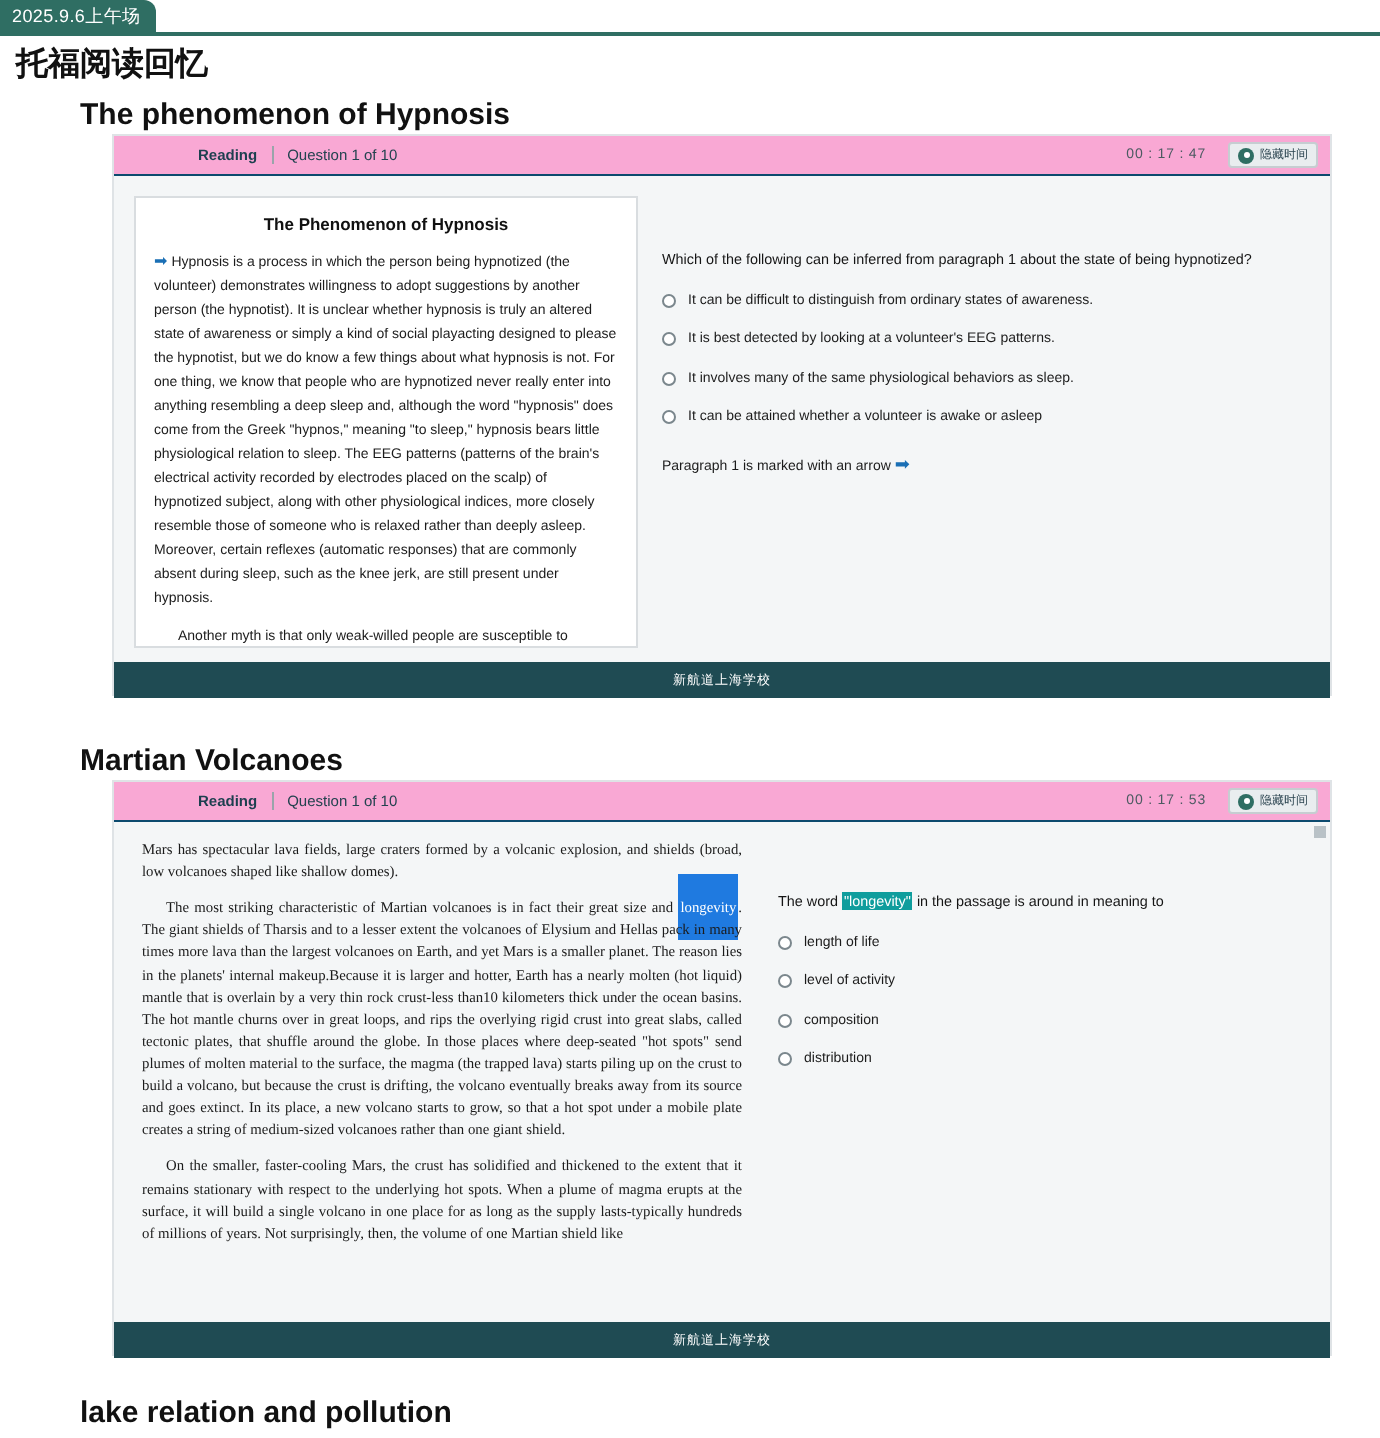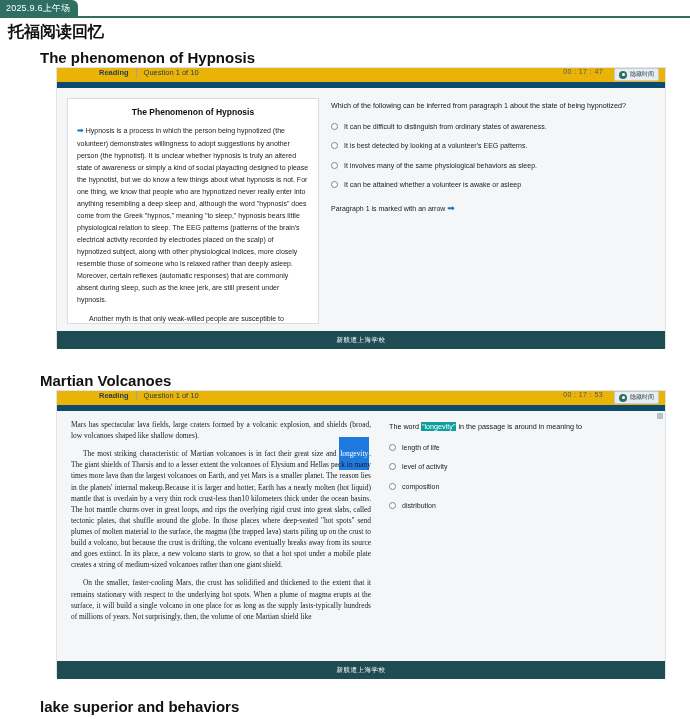--- a/index.html
+++ b/index.html
@@ -47,24 +47,24 @@
   }
 
   
   .exam {
     position: absolute;
     background: #f4f6f7;
     border: 1px solid #dfe3e6;
   }
   .exam-head {
     height: 20px;
-    background: #eab308;
-    border-bottom: 6px solid #0c4a6e;
-    display: flex;
-    align-items: flex-start;
+    background: #f9a8d4;
+    border-bottom: 1px solid #0c4a6e;
+    display: flex;
+    align-items: center;
     padding: 0 8px;
     position: relative;
   }
   .exam-head .reading {
     font-size: 7.5px;
     font-weight: bold;
     color: #1d3f4f;
     margin-left: 34px;
   }
   .exam-head .divider {
@@ -140,20 +140,21 @@
   .passage p.indent { text-indent: 12px; }
   .arrow-in {
     color: #1a6fb5;
     font-size: 8px;
     margin-right: 2px;
   }
 
   .qpane {
     flex: 1;
     padding-top: 2px;
+    margin-top: 24px;
   }
   .qstem {
     font-size: 7.2px;
     line-height: 1.6;
     color: #151515;
     margin-bottom: 10px;
   }
   .opt {
     display: flex;
     align-items: flex-start;
@@ -322,15 +323,15 @@
         <div class="opt">
           <span class="radio"></span>
           <span class="opt-label">distribution</span>
         </div>
       </div>
     </div>
 
     <div class="exam-foot">新航道上海学校</div>
   </div>
 
-  <div class="sec-title" style="left:40px; top:698px;">lake superior and behaviors</div>
+  <div class="sec-title" style="left:40px; top:698px;">lake relation and pollution</div>
 
 </div>
 
 </body></html>

